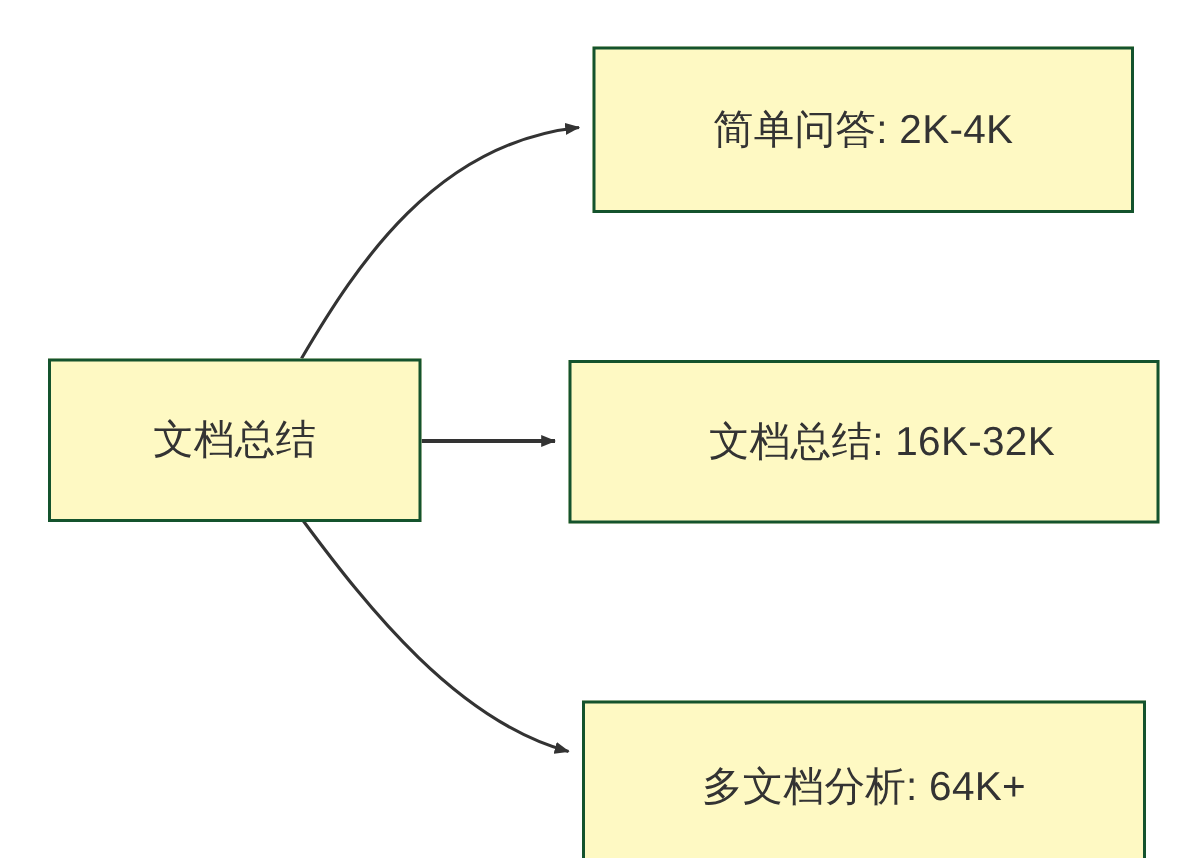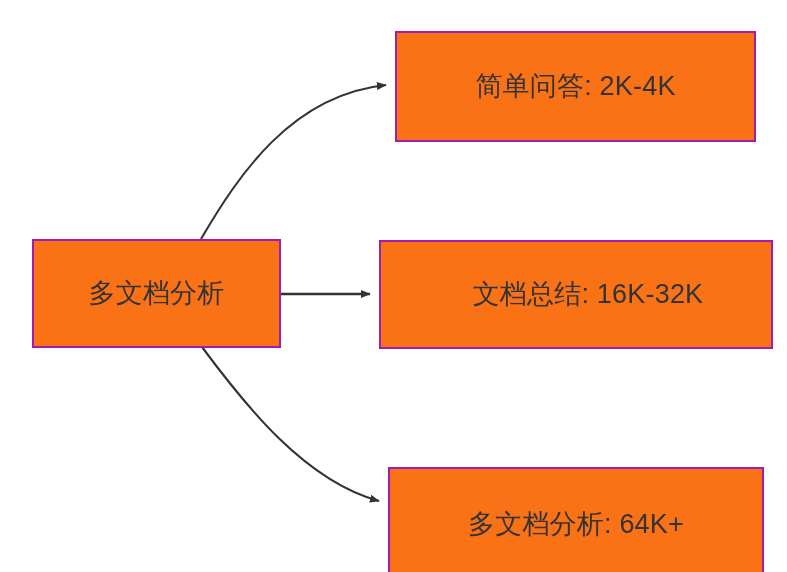--- a/index.html
+++ b/index.html
@@ -23,22 +23,22 @@
     position: absolute;
     left: 0;
     top: 0;
     width: 787px;
     height: 572px;
     pointer-events: none;
   }
   .node {
     position: absolute;
     box-sizing: border-box;
-    background: #f97316;
-    border: 2px solid #a21caf;
+    background: #fef9c3;
+    border: 2px solid #14532d;
     display: flex;
     align-items: center;
     justify-content: center;
     color: #333333;
     font-size: 27px;
     line-height: 1.2;
     white-space: nowrap;
     letter-spacing: 0.2px;
   }
   .node-label {
@@ -87,21 +87,21 @@
     </defs>
 
     <path d="M 201 239 C 238 176 291 95 386 85" fill="none" stroke="#333333" stroke-width="2.1" marker-end="url(#arrowhead)"></path>
 
     <path d="M 281 294 L 370 294" fill="none" stroke="#333333" stroke-width="2.6" marker-end="url(#arrowhead)"></path>
 
     <path d="M 202 347 C 245 405 305 481 379 501" fill="none" stroke="#333333" stroke-width="2.1" marker-end="url(#arrowhead)"></path>
   </svg>
 
   <div class="node" id="node-root">
-    <span class="node-label">多文档分析</span>
+    <span class="node-label">文档总结</span>
   </div>
 
   <div class="node" id="node-task-0">
     <span class="node-label">简单问答: 2K-4K</span>
   </div>
 
   <div class="node" id="node-task-1">
     <span class="node-label">文档总结: 16K-32K</span>
   </div>
 

